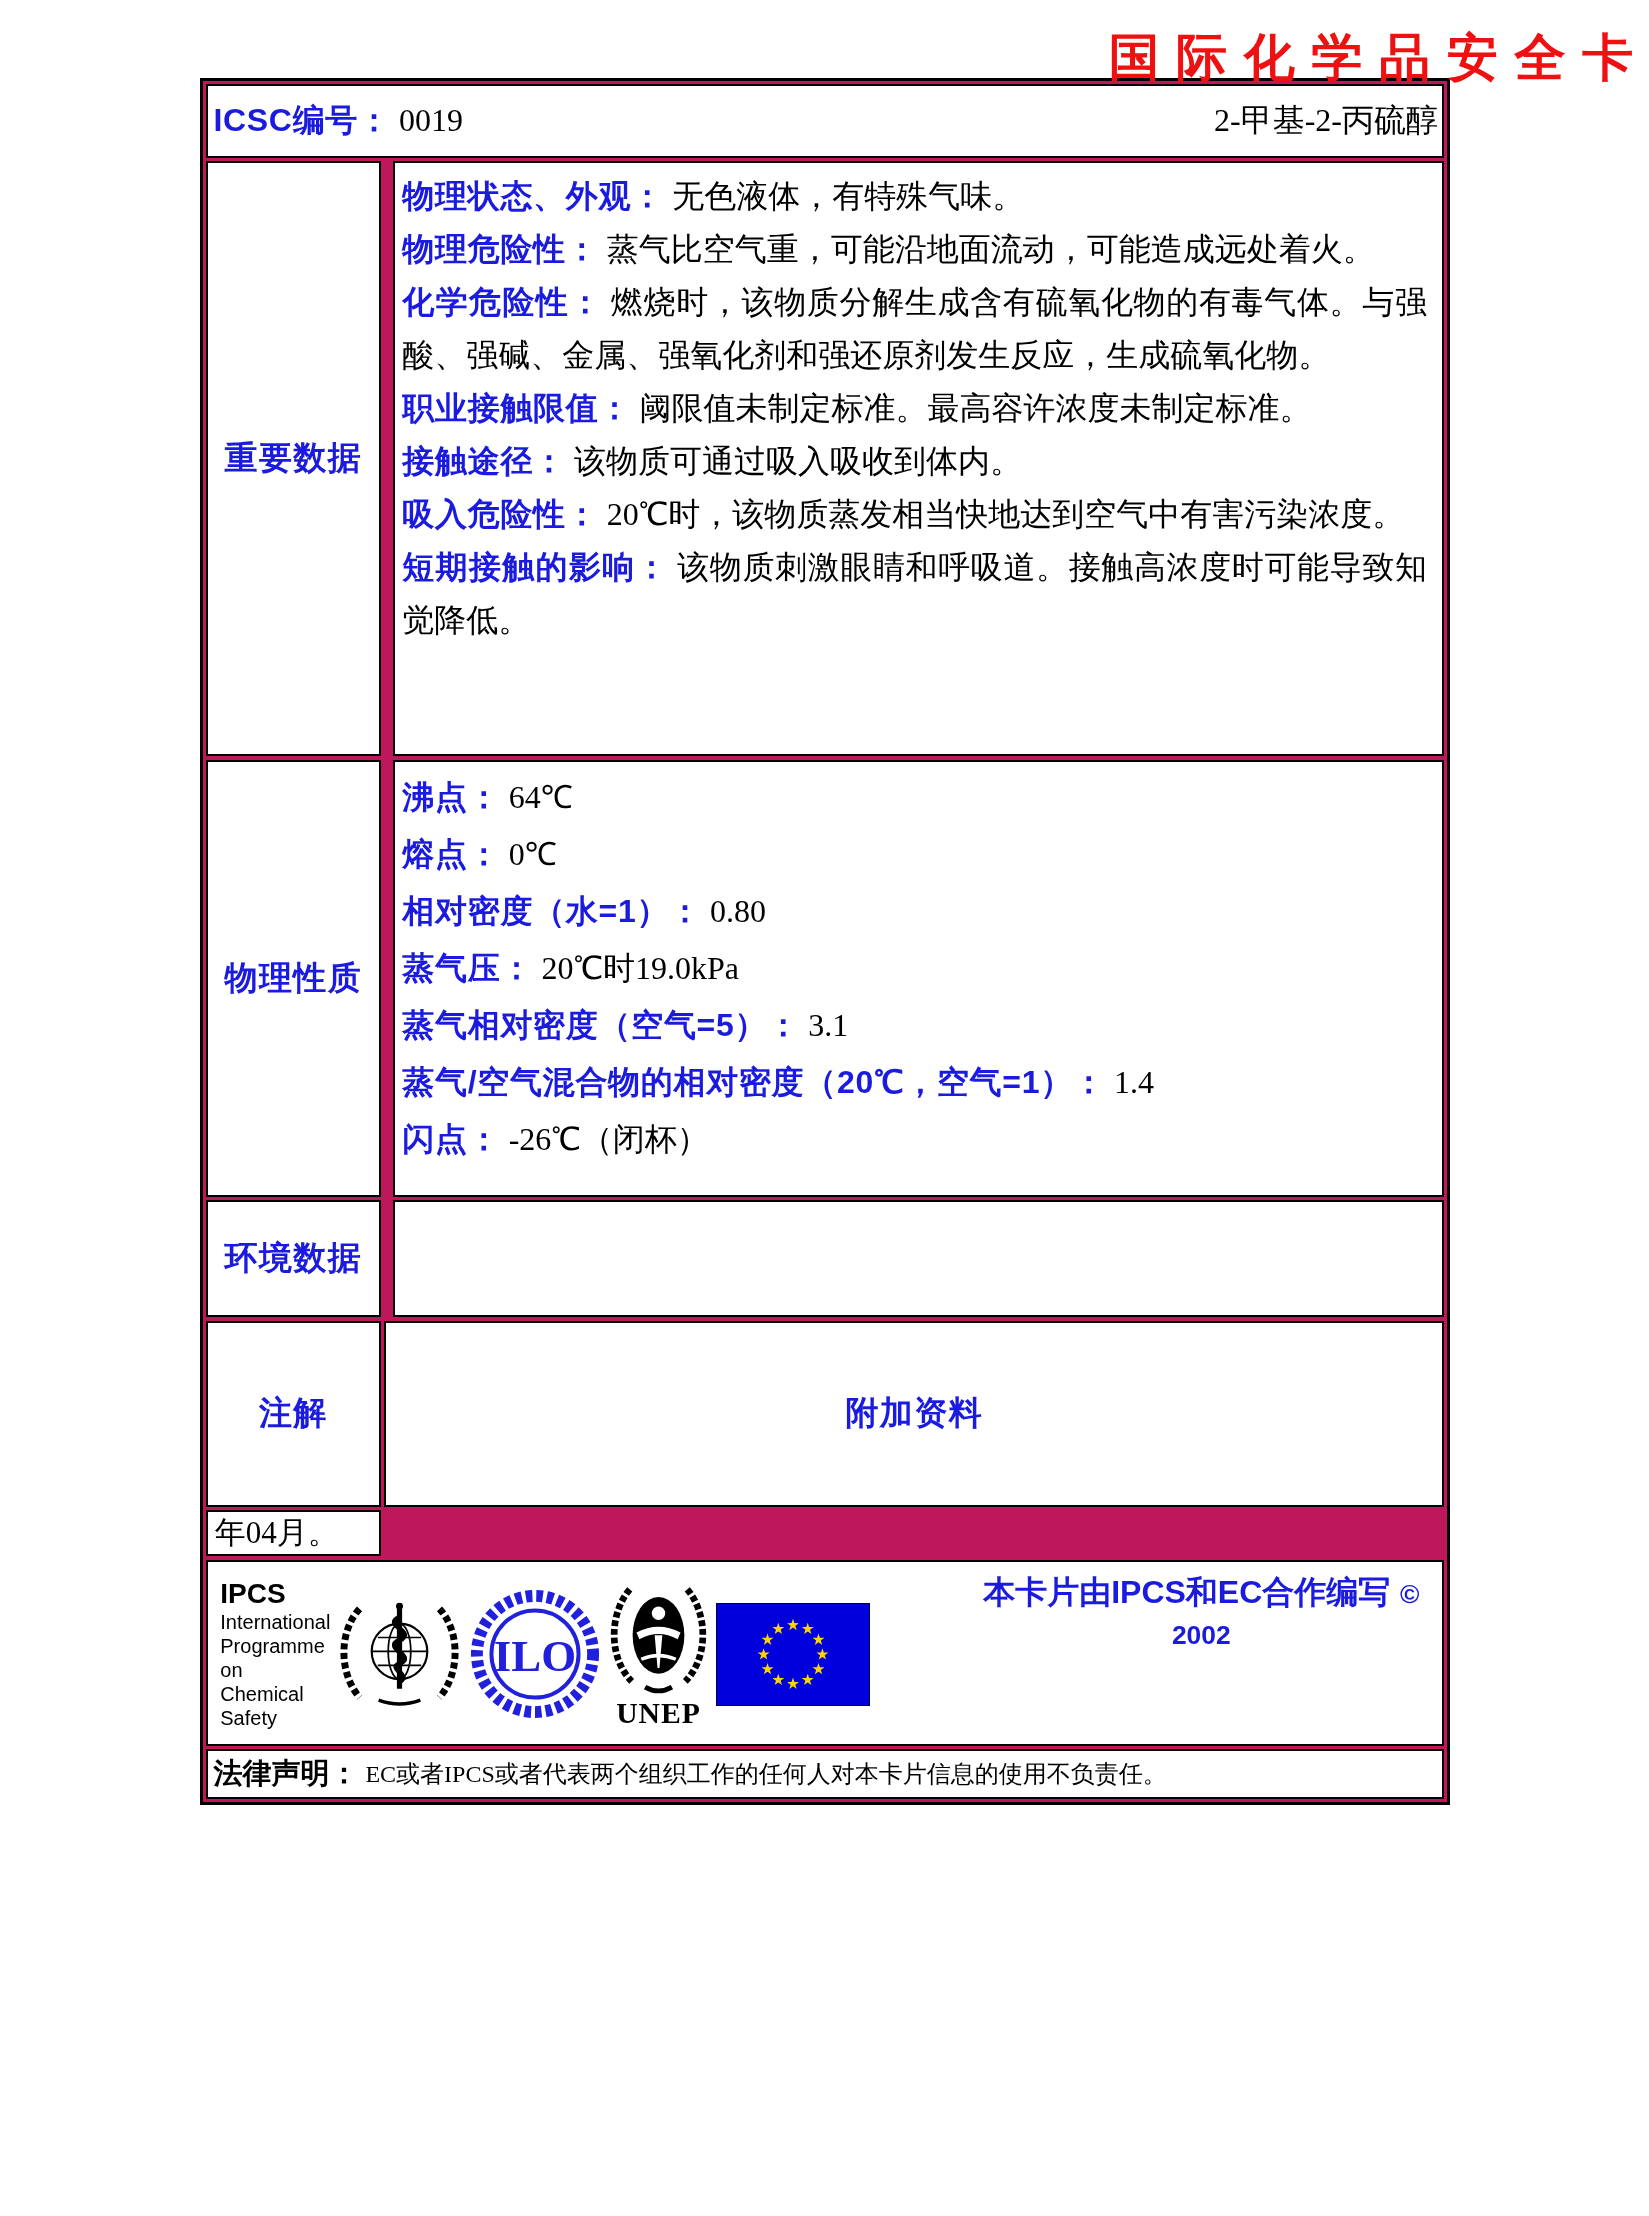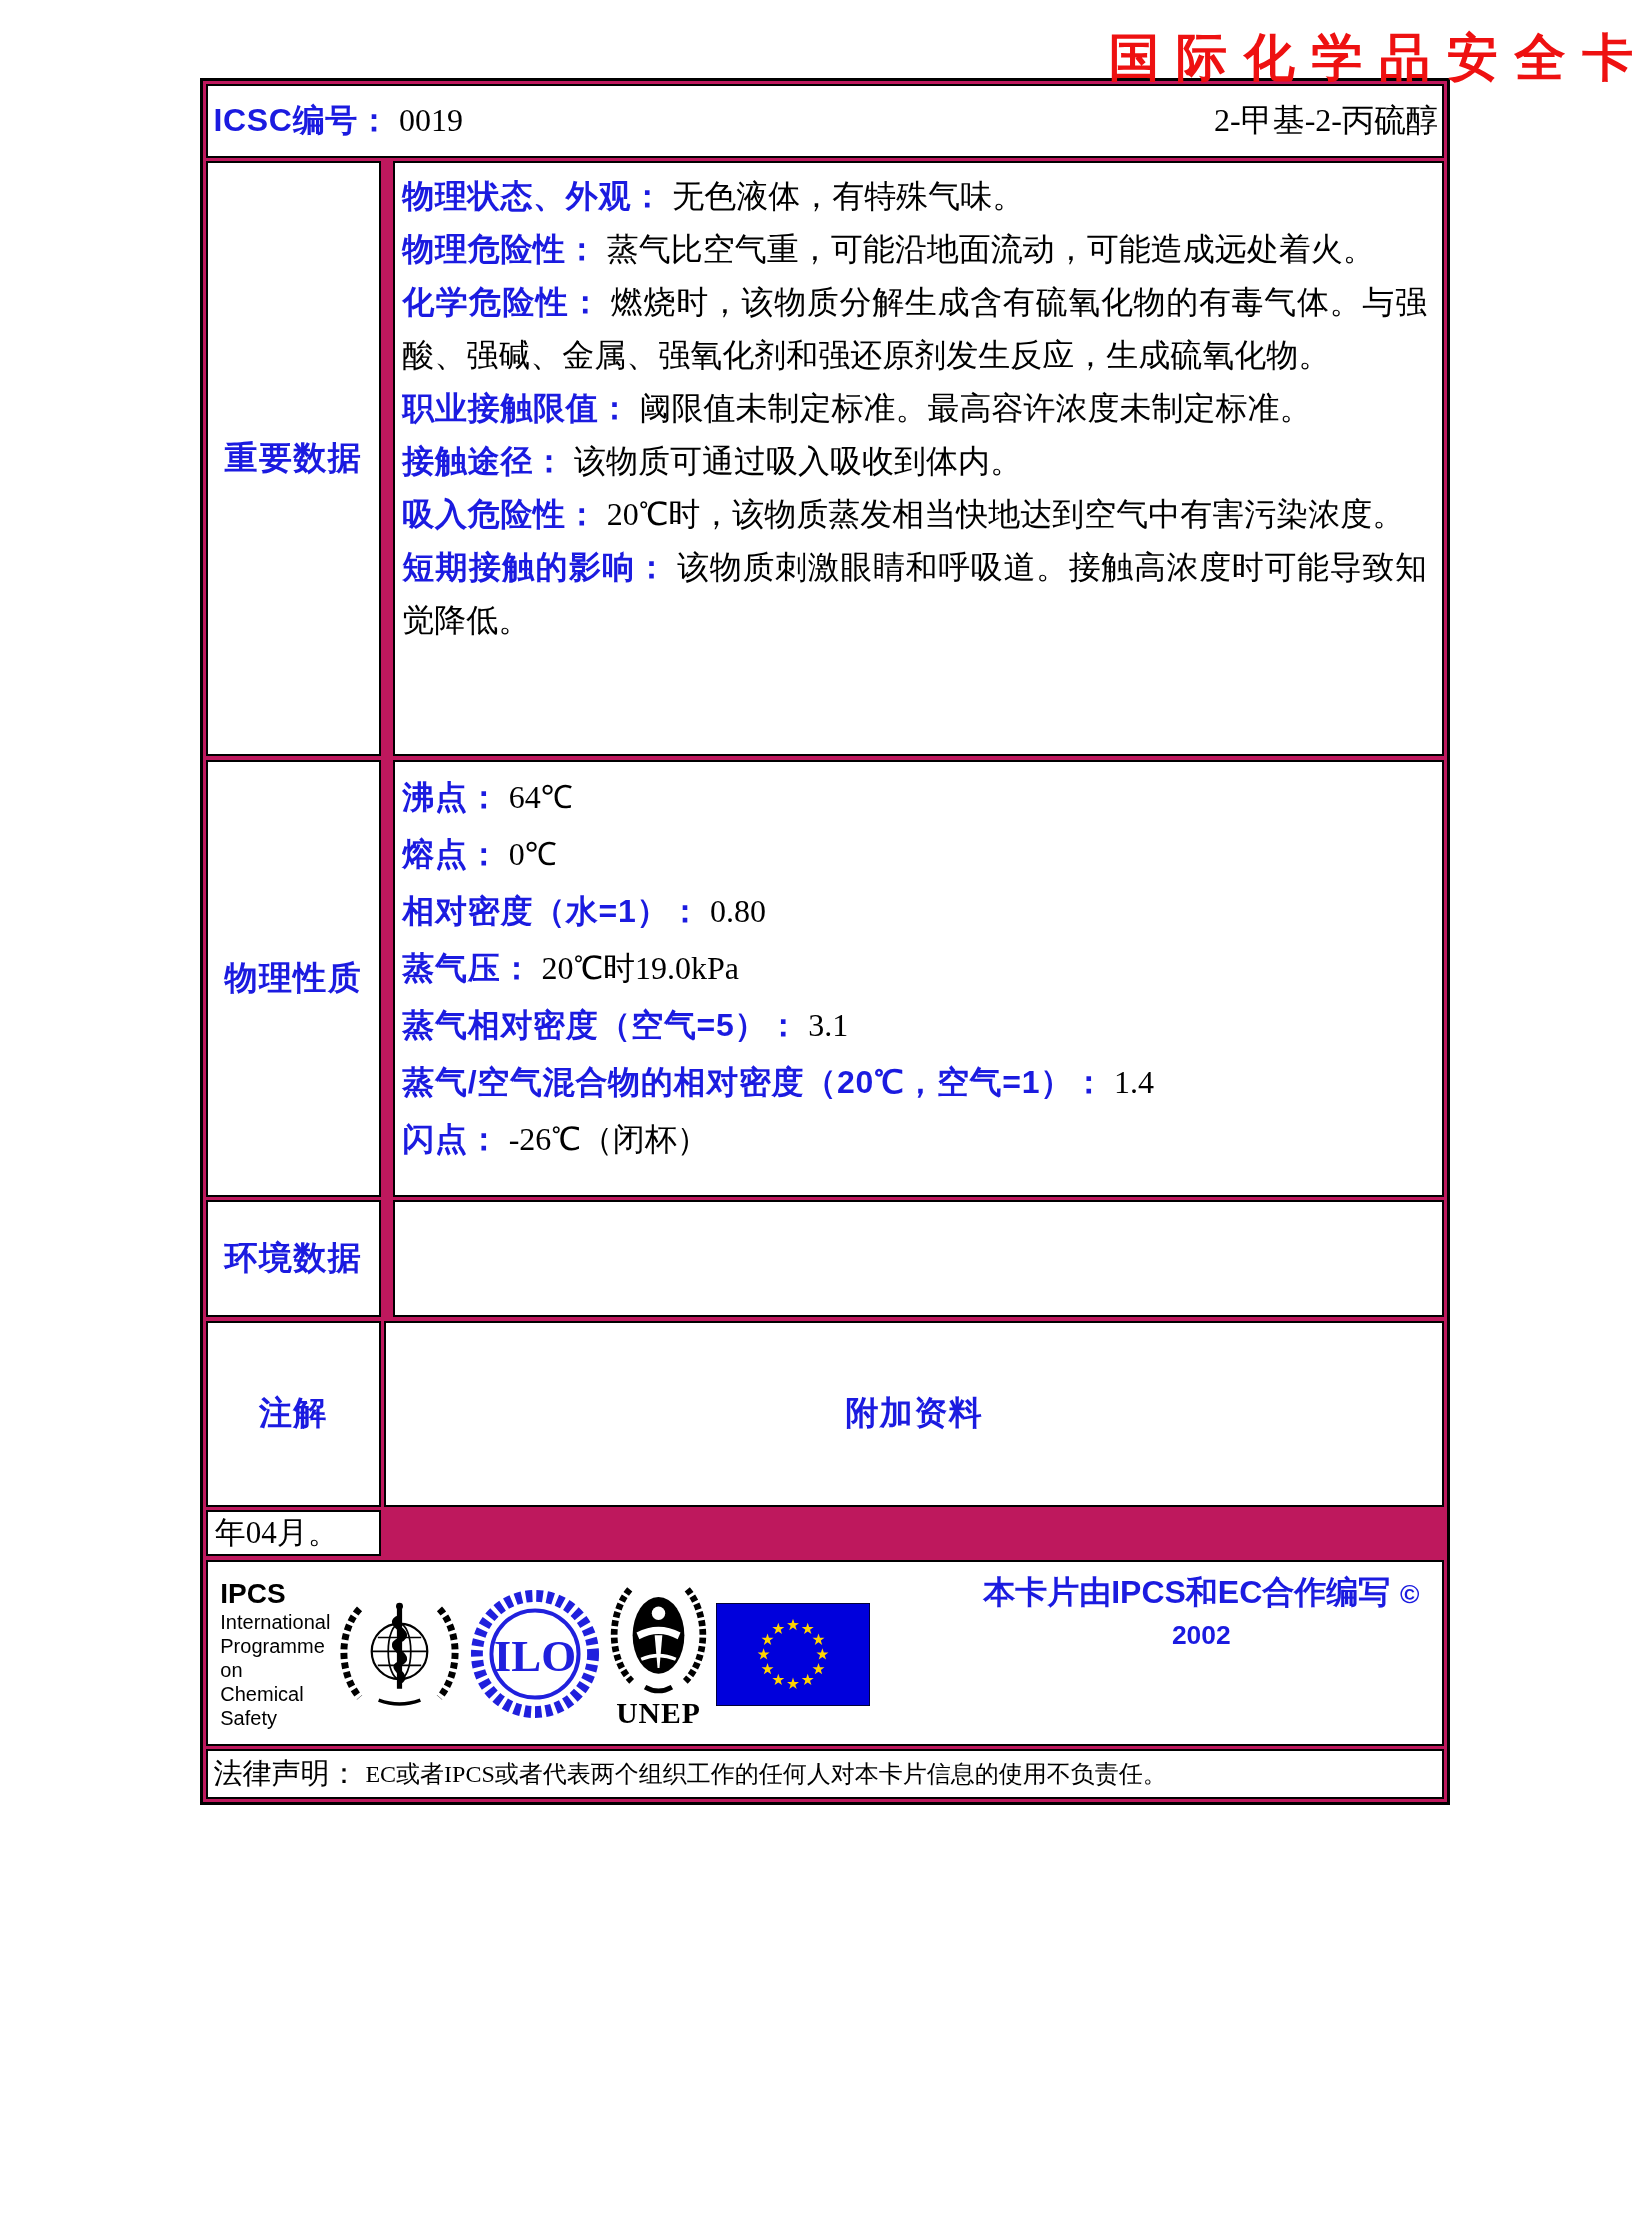--- a/index.html
+++ b/index.html
@@ -70,21 +70,21 @@
     font-family:"Liberation Sans", sans-serif; font-weight:bold; font-size:32px;
     padding-bottom:1.4px;
   }
   .credit-line .copyright { font-size:26.4px; font-weight:bold; margin-left:9.7px; }
   .logo { flex:0 0 auto; }
 
   
   .legal-cell { display:flex; align-items:center; padding:0 5.6px; }
   .legal-k {
     color:#000; font-family:"Liberation Sans", sans-serif;
-    font-weight:normal; font-size:29px; margin-right:7px; white-space:nowrap;
+    font-weight:bold; font-size:29px; margin-right:7px; white-space:nowrap;
   }
   .legal-t { font-size:24px; }
 </style>
 </head>
 <body>
 
 <div class="page">
 
   <h1 class="page-title">国际化学品安全卡</h1>
 

